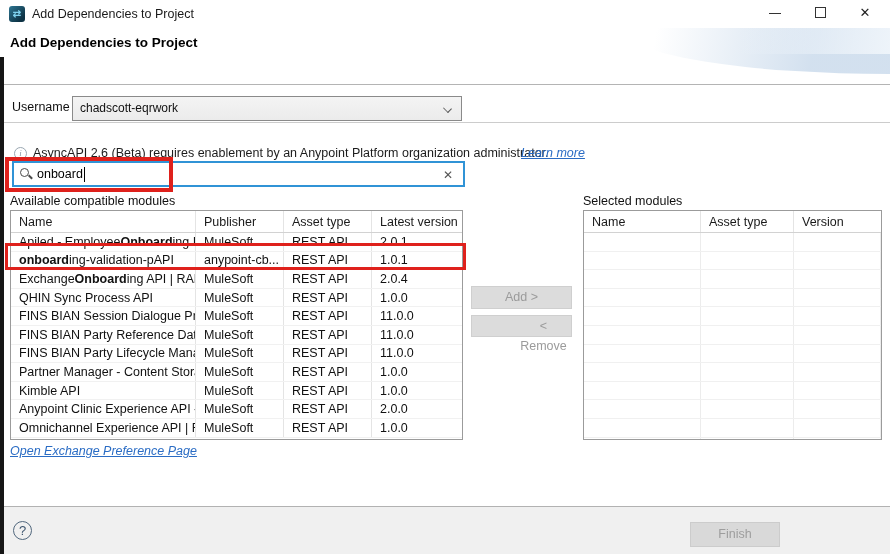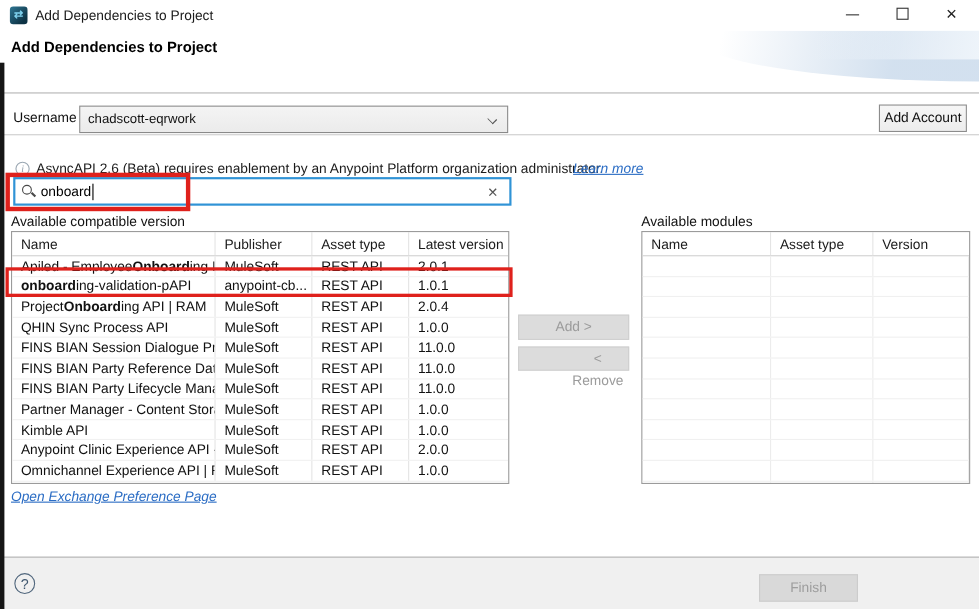--- a/index.html
+++ b/index.html
@@ -122,36 +122,35 @@
     <div class="swoosh1"></div>
     <div class="swoosh2"></div>
     <div class="banner-title">Add Dependencies to Project</div>
   </div>
 
   <div class="label" style="left:12px; top:100px;">Username</div>
   <div class="combo">
     <span>chadscott-eqrwork</span>
     <span class="combo-chevron"></span>
   </div>
-  <div class="push-btn btn-add-account">Add Account</div>
   <div class="sep-account"></div>
 
   <div class="info-icon">i</div>
   <div class="notice-text">AsyncAPI 2.6 (Beta) requires enablement by an Anypoint Platform organization administrator.</div>
   <a class="link learn-more">Learn more</a>
 
   <div class="searchbox">
     <span class="mag"></span>
     <span class="search-value">onboard</span>
     <span class="caret"></span>
     <span class="search-clear">✕</span>
   </div>
 
-  <div class="tbl-label" style="left:10px; top:194px;">Available compatible version</div>
-  <div class="tbl-label" style="left:583px; top:194px;">Available modules</div>
+  <div class="tbl-label" style="left:10px; top:194px;">Available compatible modules</div>
+  <div class="tbl-label" style="left:583px; top:194px;">Selected modules</div>
 
   <div class="table tbl-avail">
     <div class="trow thead-row" id="avail-head">
         <div class="tcell">Name</div>
         <div class="tcell">Publisher</div>
         <div class="tcell">Asset type</div>
         <div class="tcell">Latest version</div>
       </div>
     <div id="avail-body">
         <div class="trow drow">
@@ -169,21 +168,21 @@
             <span></span>
             <span class="bold">onboard</span>
             <span>ing-validation-pAPI</span>
           </div>
           <div class="tcell">anypoint-cb...</div>
           <div class="tcell">REST API</div>
           <div class="tcell">1.0.1</div>
         </div>
         <div class="trow drow">
           <div class="tcell">
-            <span>Project </span>
+            <span>Exchange </span>
             <span class="bold">Onboard</span>
             <span>ing API | RAM</span>
           </div>
           <div class="tcell">MuleSoft</div>
           <div class="tcell">REST API</div>
           <div class="tcell">2.0.4</div>
         </div>
         <div class="trow drow">
           <div class="tcell">
             <span>QHIN Sync Process API</span>

